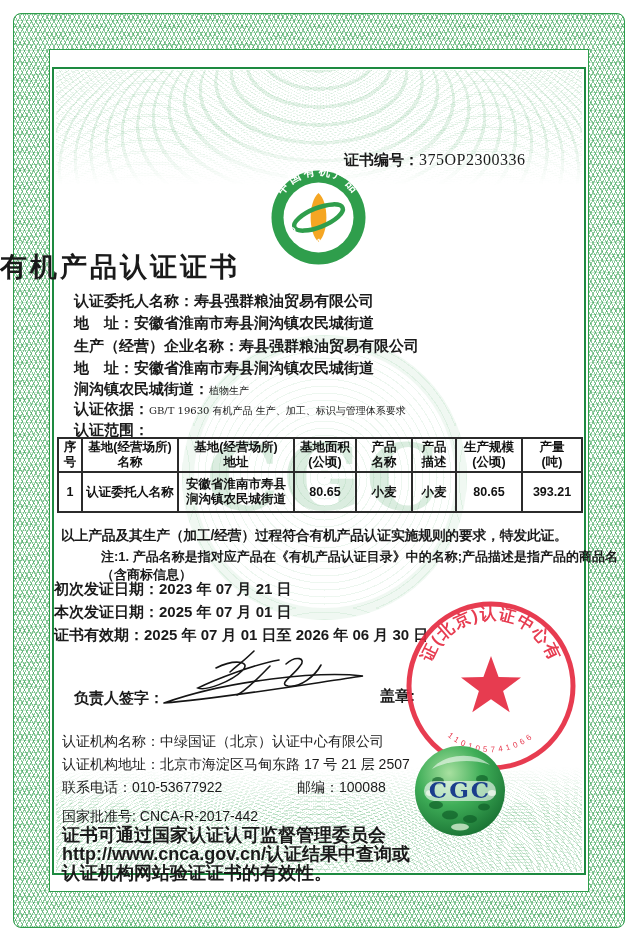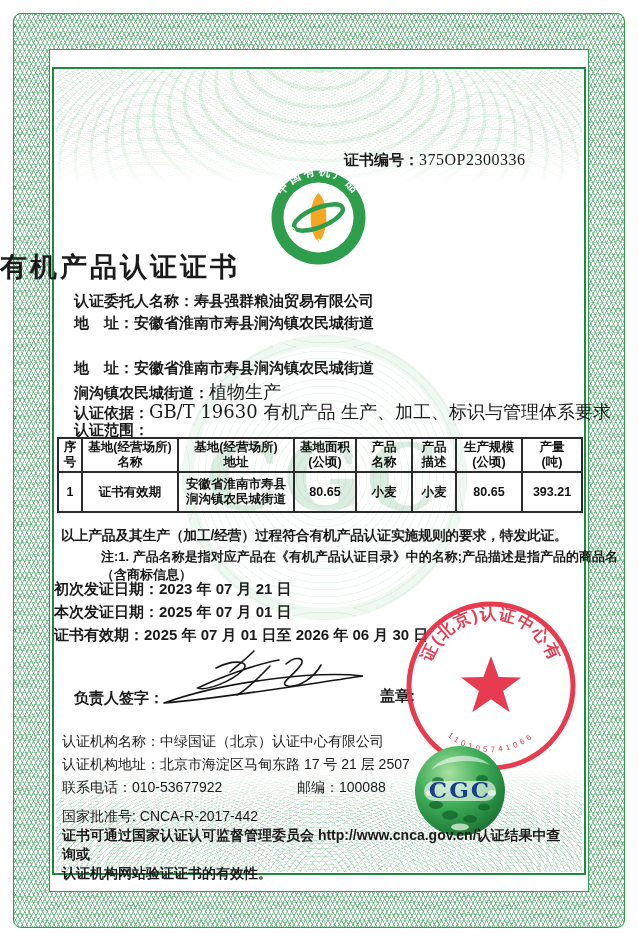--- a/index.html
+++ b/index.html
@@ -32,27 +32,27 @@
         background:repeating-radial-gradient(circle at 50% 50%, rgba(47,158,76,.085) 0 1px, transparent 1px 7px);
         display:flex;align-items:center;justify-content:center;
         font-family:"DejaVu Serif",serif;font-weight:bold;font-size:92px;letter-spacing:4px;
         color:rgba(31,143,63,.16);}
   
   .abs{position:absolute;}
   .certno{left:344px;top:151px;font-size:15px;font-weight:bold;white-space:nowrap;}
   .certno .num{font-family:"Liberation Serif","DejaVu Serif",serif;font-weight:normal;font-size:16px;letter-spacing:.5px;}
   .title{left:0;top:249px;width:100%;text-align:left;font-size:27px;font-weight:bold;letter-spacing:3px;}
   .line{left:62px;width:520px;font-size:15px;font-weight:bold;white-space:nowrap;margin-left:12px;}
-  .kai{font-family:"DejaVu Serif",serif;font-weight:normal;font-size:18px;}
+  .kai{font-family:"DejaVu Serif",serif;font-weight:normal;font-size:10px;}
   .attach{right:64px;top:512px;font-family:"DejaVu Serif",serif;font-size:11.5px;color:#222;}
   .statement{left:61px;top:527px;width:520px;font-size:13.8px;font-weight:bold;letter-spacing:-.2px;white-space:nowrap;}
   .note{left:61px;width:520px;font-size:13px;font-weight:bold;white-space:nowrap;margin-left:40px;}
   .datez{left:54px;font-size:15px;font-weight:bold;}
   .small-org{left:62px;font-size:14px;font-weight:normal;white-space:nowrap;}
-  .footer{left:62px;top:826px;width:510px;font-size:14px;font-weight:bold;line-height:19px;}
+  .footer{left:62px;top:826px;width:510px;font-size:18px;font-weight:bold;line-height:19px;}
   
   table.range{position:absolute;left:57px;top:437px;width:524px;border-collapse:collapse;table-layout:fixed;
         font-size:12.5px;text-align:center;color:#111;background:transparent;}
   table.range th, table.range td{border:2px solid #2b2b2b;padding:1px 0;line-height:15px;font-weight:600;}
   table.range td{font-weight:600;height:36px;}
   
   .sig{left:158px;top:646px;}
   .seal{left:402px;top:597px;opacity:.9;}
   .cgc{left:412px;top:743px;}
   .logo{left:270px;top:169px;}
@@ -90,20 +90,23 @@
     </text>
   </svg>
 
   <div class="abs title">有机产品认证证书</div>
 
   <div class="abs line" style="top:292px">
     <span>认证委托人名称：</span><span>寿县强群粮油贸易有限公司</span>
   </div>
   <div class="abs line" style="top:314px">
     <span>地　址：</span><span>安徽省淮南市寿县涧沟镇农民城街道</span>
+  </div>
+  <div class="abs line" style="top:337px">
+    <span>生产（经营）企业名称：</span><span>寿县强群粮油贸易有限公司</span>
   </div>
   <div class="abs line" style="top:359px">
     <span>地　址：</span><span>安徽省淮南市寿县涧沟镇农民城街道</span>
   </div>
   <div class="abs line" style="top:380px">
     <span>涧沟镇农民城街道：</span><span class="kai">植物生产</span>
   </div>
   <div class="abs line" style="top:400px">
     <span>认证依据：</span><span class="kai">GB/T 19630 有机产品 生产、加工、标识与管理体系要求</span>
   </div>
@@ -154,21 +157,21 @@
           </th>
         <th>
             <div>产量</div>
             <div>(吨)</div>
           </th>
       </tr>
     </thead>
     <tbody>
       <tr>
         <td>1</td>
-        <td>证书有效期</td>
+        <td>认证委托人名称</td>
         <td>
             <div>安徽省淮南市寿县</div>
             <div>涧沟镇农民城街道</div>
           </td>
         <td>80.65</td>
         <td>小麦</td>
         <td>小麦</td>
         <td>80.65</td>
         <td>393.21</td>
       </tr>

